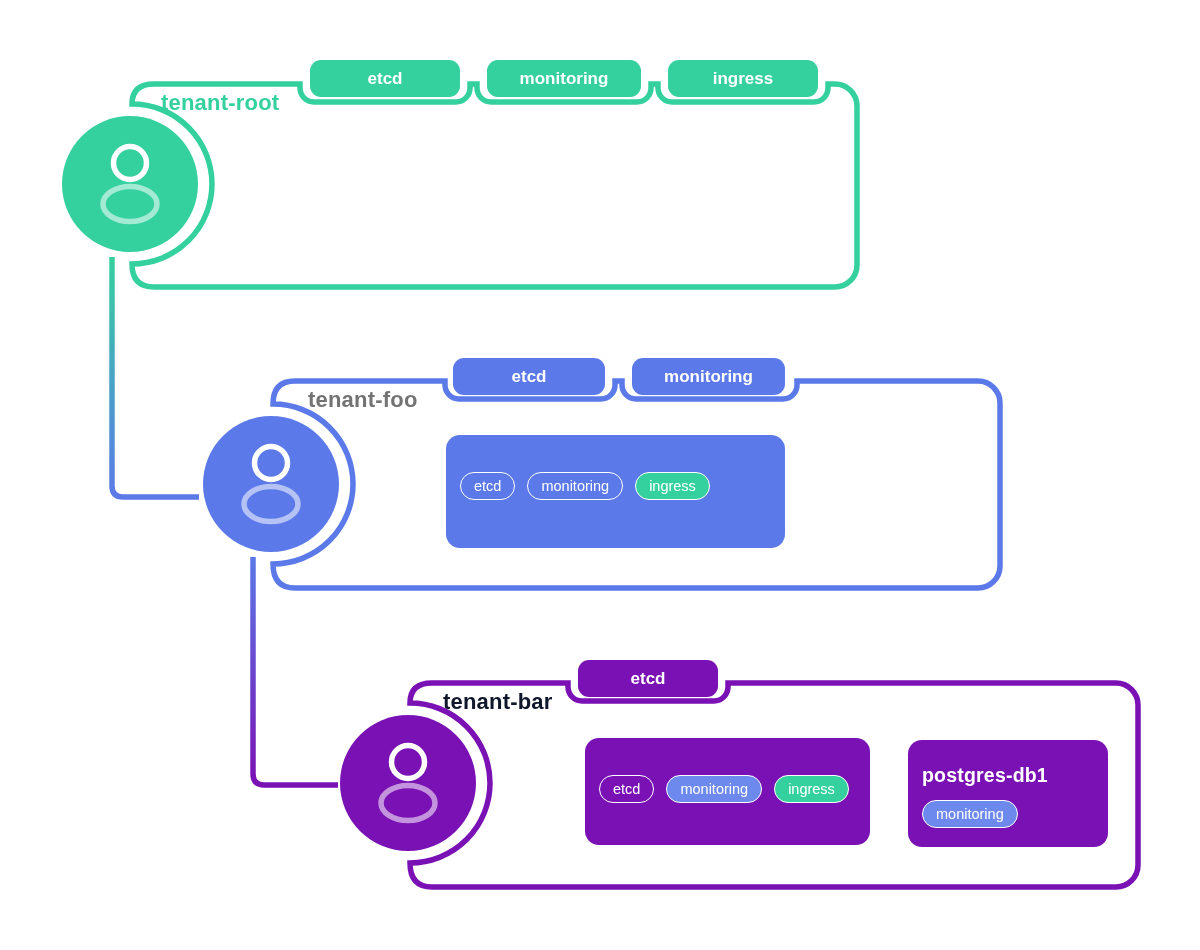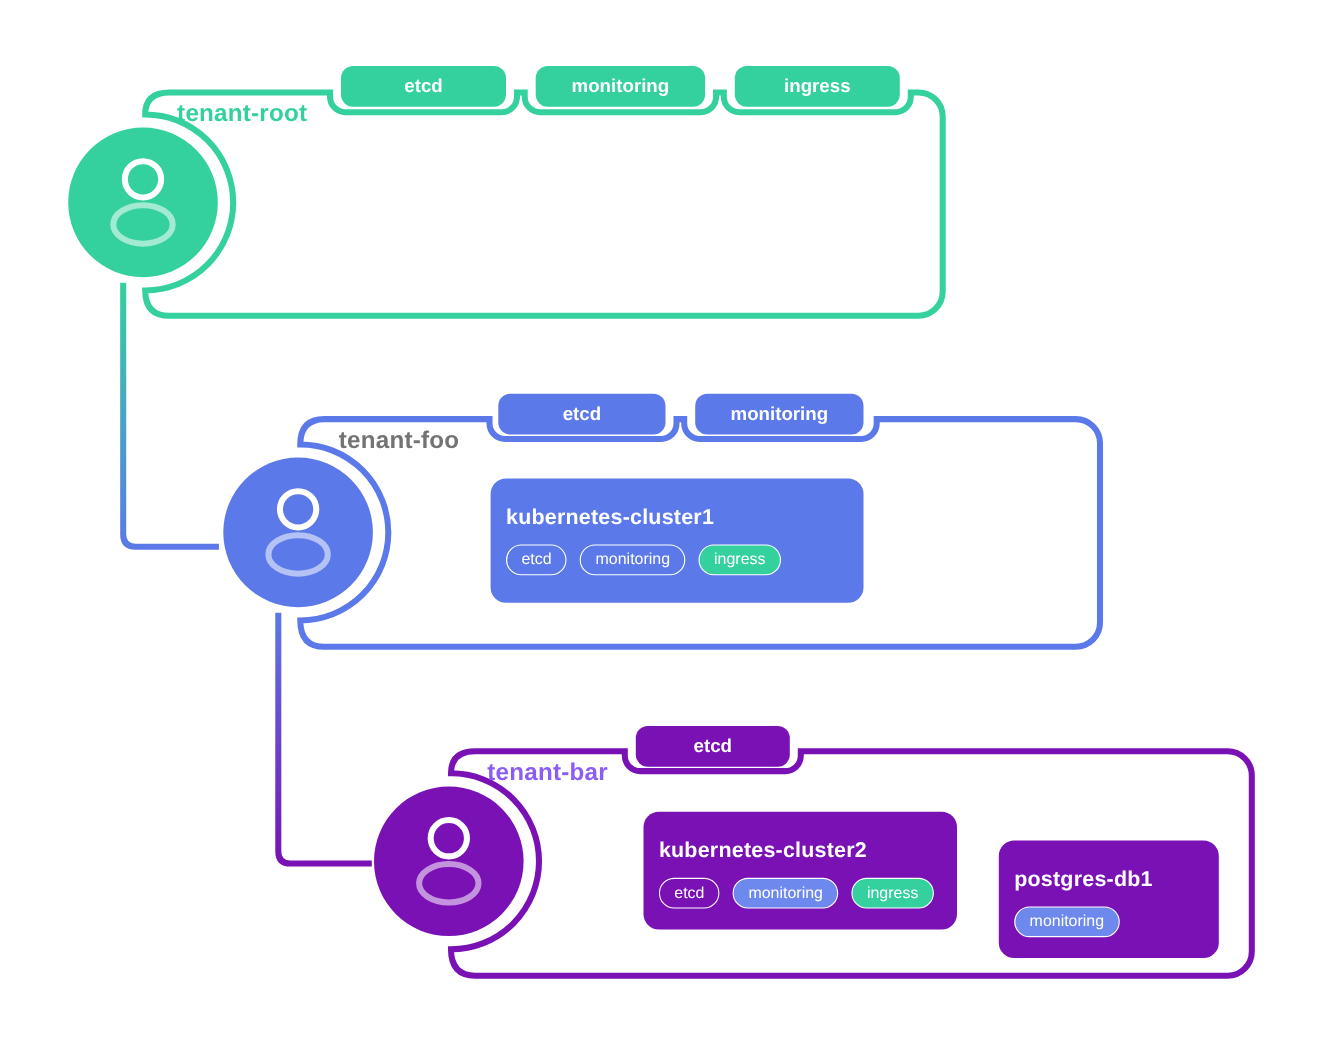--- a/index.html
+++ b/index.html
@@ -6,21 +6,21 @@
   #stage {
     position:relative; width:1200px; height:950px; background:#ffffff;
     font-family:"Liberation Sans", sans-serif; overflow:hidden;
   }
   #linework { position:absolute; left:0; top:0; z-index:1; }
 
   
   .tlabel { position:absolute; z-index:2; font-weight:700; font-size:22px; letter-spacing:.2px; }
   .tlabel.root { left:161px; top:90px;  color:#34d09e; }
   .tlabel.foo  { left:308px; top:387px; color:#737373; }
-  .tlabel.bar  { left:443px; top:689px; color:#8b5cf6;text-align:right; }
+  .tlabel.bar  { left:443px; top:689px; color:#0f172a;text-align:right; }
 
   
   .ttag {
     position:absolute; z-index:3; height:37px; border-radius:11px;
     display:flex; align-items:center; justify-content:center;
     color:#fff; font-weight:700; font-size:17px;
   }
   .ttag.green { background:#34d09e; }
   .ttag.blue  { background:#5b79e8; }
   .ttag.purple{ background:#7a11b4; }
@@ -33,21 +33,21 @@
 
   
   .card {
     position:absolute; z-index:2; border-radius:14px; color:#fff;
     padding:24px 16px 0 14px; box-sizing:border-box;
   }
   .card.blue   { background:#5b79e8; }
   .card.purple { background:#7a11b4; }
   .card.c1 { left:446px; top:435px; width:339px; height:113px; }
   .card.c2 { left:585px; top:738px; width:285px; height:107px; }
-  .card.c3 { left:908px; top:740px; width:200px; height:107px;margin-top:24px; }
+  .card.c3 { left:908px; top:740px; width:200px; height:107px; }
   .card-title { font-weight:700; font-size:19.5px; letter-spacing:.2px; }
   .pill-row { display:flex; gap:12px; margin-top:13px; }
   .pill {
     height:28px; box-sizing:border-box; padding:0 13px; border-radius:14px;
     border:1.6px solid #ffffff; display:flex; align-items:center;
     font-size:14.5px; color:#fff; white-space:nowrap;
   }
   .pill.outline { background:transparent; }
   .pill.green   { background:#34d09e; }
   .pill.blue    { background:#6d89ee; }
@@ -123,30 +123,28 @@
   <div class="ttag green rt-etcd">etcd</div>
   <div class="ttag green rt-mon">monitoring</div>
   <div class="ttag green rt-ing">ingress</div>
 
   <div class="ttag blue fo-etcd">etcd</div>
   <div class="ttag blue fo-mon">monitoring</div>
 
   <div class="ttag purple ba-etcd">etcd</div>
 
   <div class="card blue c1">
-    <div class="card-title">kubernetes-cluster1</div>
     <div class="pill-row">
       <div class="pill outline">etcd</div>
       <div class="pill outline">monitoring</div>
       <div class="pill green">ingress</div>
     </div>
   </div>
 
   <div class="card purple c2">
-    <div class="card-title">kubernetes-cluster2</div>
     <div class="pill-row">
       <div class="pill outline">etcd</div>
       <div class="pill blue">monitoring</div>
       <div class="pill green">ingress</div>
     </div>
   </div>
 
   <div class="card purple c3">
     <div class="card-title">postgres-db1</div>
     <div class="pill-row">

